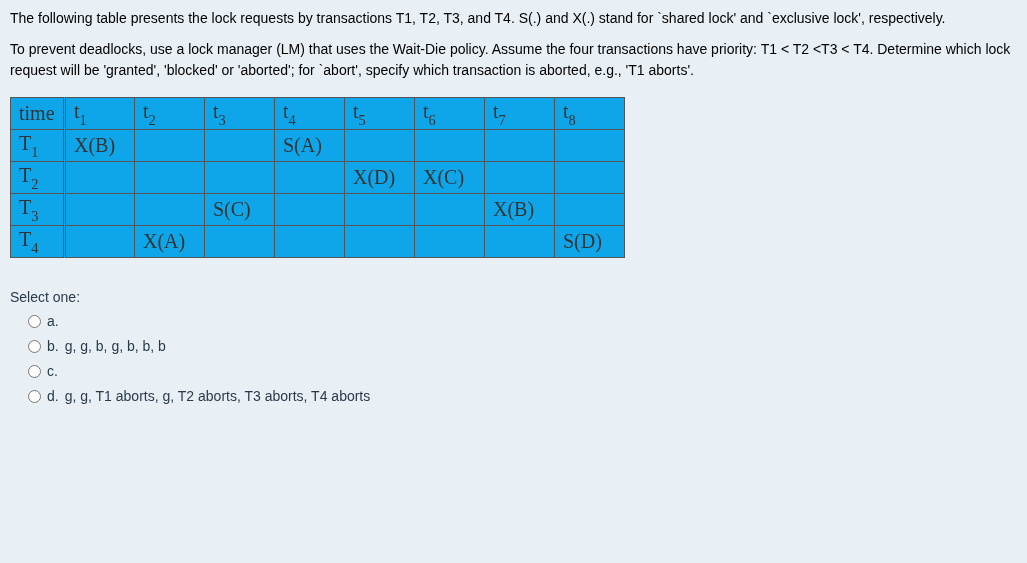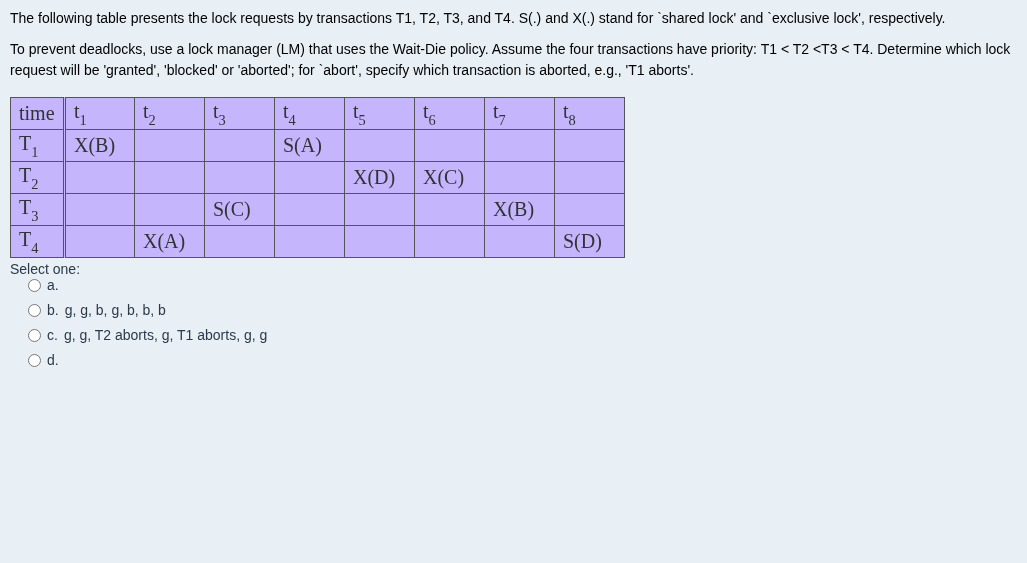--- a/index.html
+++ b/index.html
@@ -14,23 +14,24 @@
       font-size: 14px;
       color: #333;
       width: 1027px;
     }
     .intro-para {
       margin-bottom: 10px;
       line-height: 1.5;
       color: #000000;
     }
     .table-wrapper {
-      background: #c4b5fd;
+      background: #0ea5e9;
       display: inline-block;
       margin-top: 6px;
+      margin-bottom: 28px;
     }
     table.lock-table {
       border-collapse: collapse;
       font-family: "Times New Roman", Times, serif;
       font-size: 20px;
     }
     table.lock-table td, table.lock-table th {
       border: 1px solid #555;
       padding: 2px 8px;
       text-align: left;
@@ -48,20 +49,21 @@
     }
     .sub {
       font-size: 0.72em;
       vertical-align: sub;
       position: relative;
       top: 2px;
     }
     .select-one {
       font-size: 14px;
       color: #2a3a4a;
+      margin-bottom: 8px;
     }
     .options {
       padding-left: 18px;
     }
     .option-row {
       display: flex;
       align-items: center;
       gap: 6px;
       margin-bottom: 9px;
       font-size: 14px;
@@ -152,22 +154,22 @@
     <span>a.</span>
   </label>
   <label class="option-row">
     <input type="radio" name="answer" style="">
     <span>b.</span>
     <span>g, g, b, g, b, b, b</span>
   </label>
   <label class="option-row">
     <input type="radio" name="answer" style="">
     <span>c.</span>
-    <span>g, g, T2 aborts, g, T1 aborts, g, g</span>
   </label>
   <label class="option-row">
     <input type="radio" name="answer" style="">
     <span>d.</span>
+    <span>g, g, T1 aborts, g, T2 aborts, T3 aborts, T4 aborts</span>
   </label>
 </div>
 
 
 
 
 </body></html>

